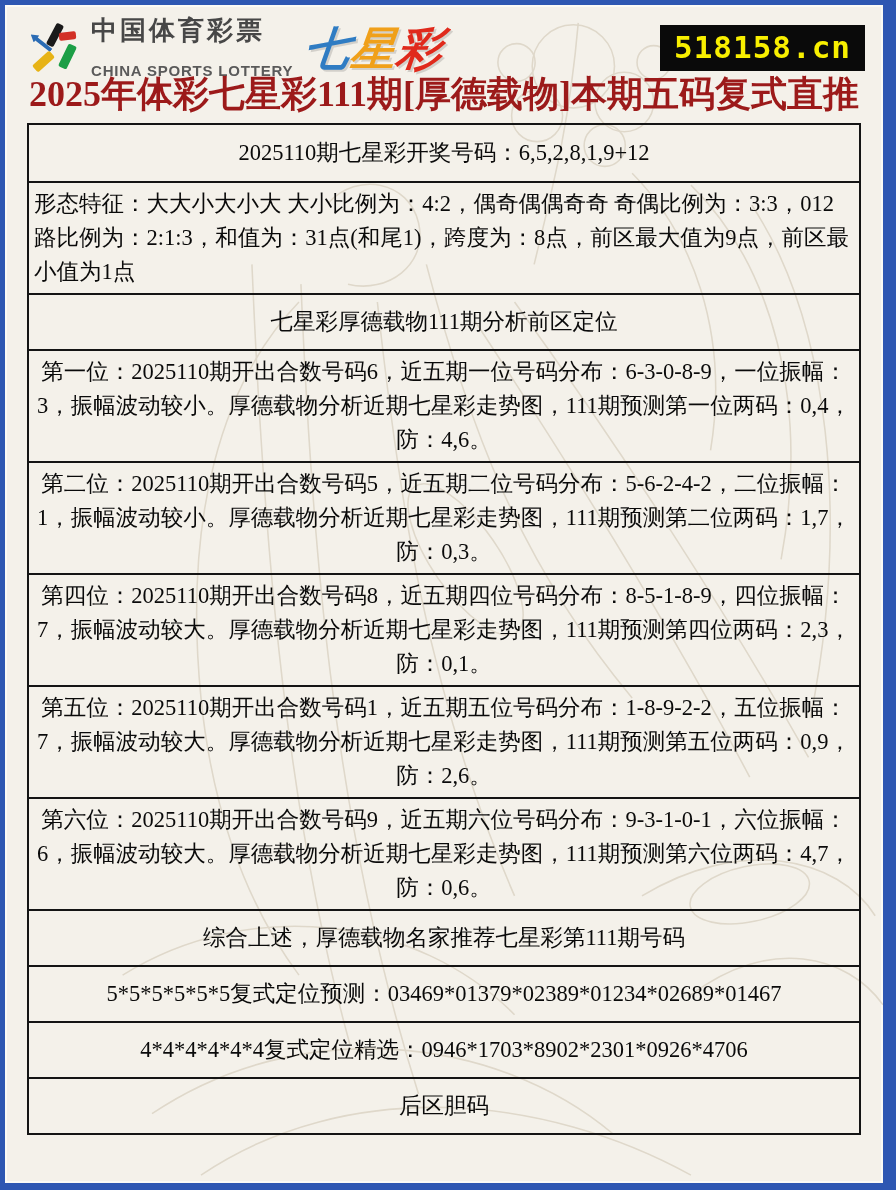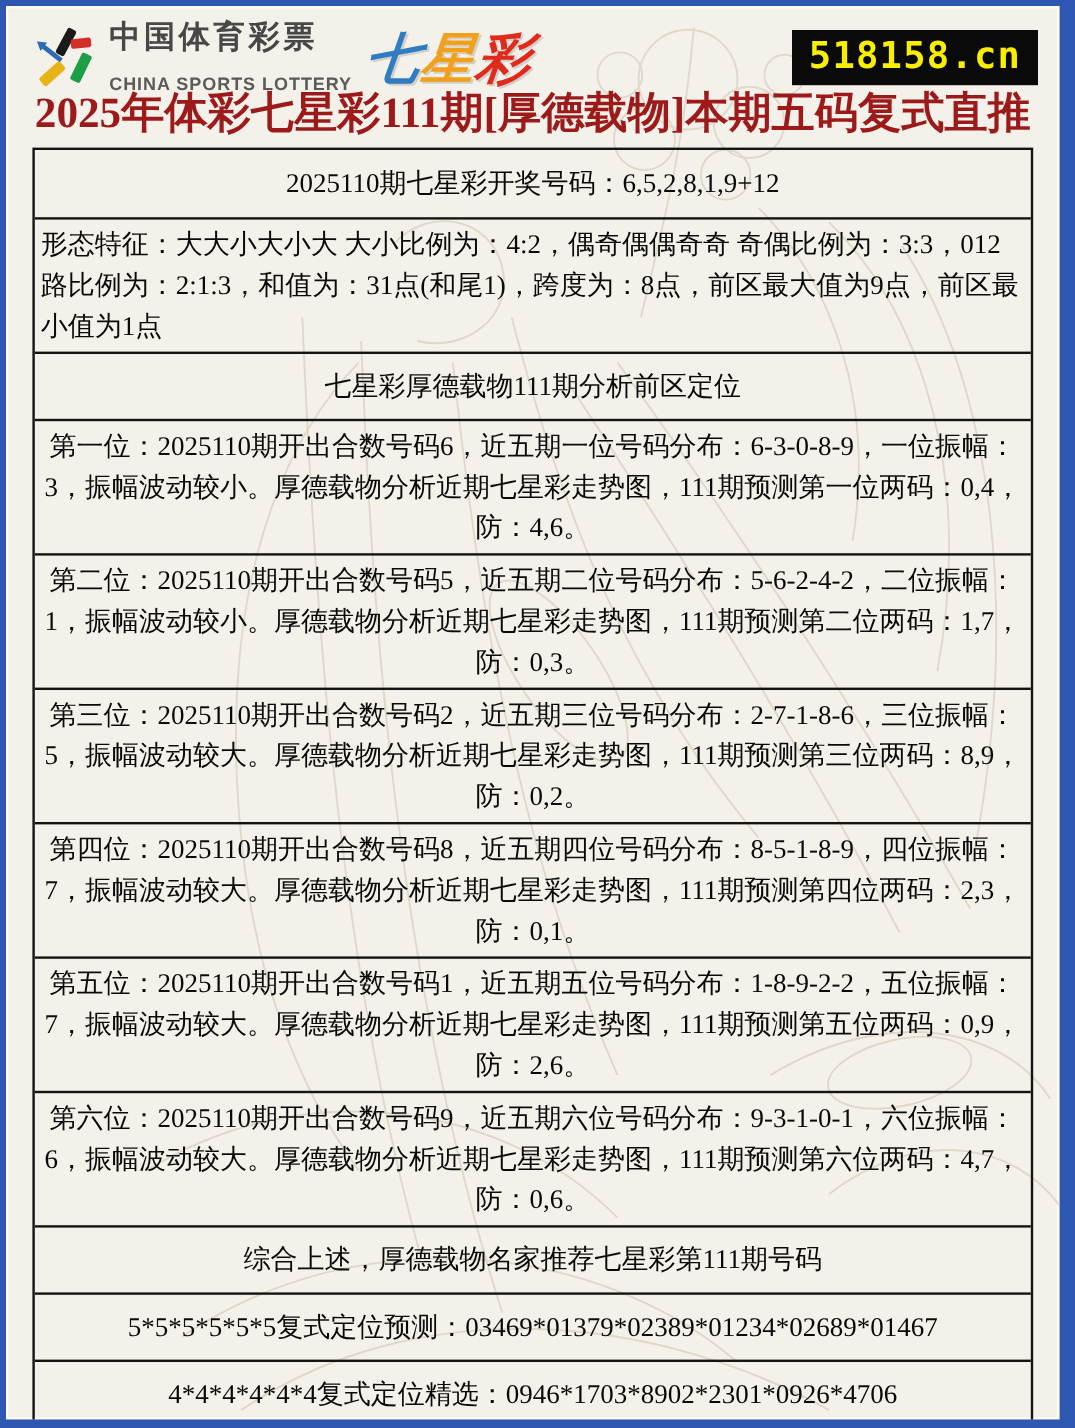--- a/index.html
+++ b/index.html
@@ -114,21 +114,20 @@
     </div>
 
     <h1 class="title">2025年体彩七星彩111期[厚德载物]本期五码复式直推</h1>
 
     <div class="board">
       <div class="row">2025110期七星彩开奖号码：6,5,2,8,1,9+12</div>
       <div class="row tall left">形态特征：大大小大小大 大小比例为：4:2，偶奇偶偶奇奇 奇偶比例为：3:3，012路比例为：2:1:3，和值为：31点(和尾1)，跨度为：8点，前区最大值为9点，前区最小值为1点</div>
       <div class="row">七星彩厚德载物111期分析前区定位</div>
       <div class="row tall">第一位：2025110期开出合数号码6，近五期一位号码分布：6-3-0-8-9，一位振幅：3，振幅波动较小。厚德载物分析近期七星彩走势图，111期预测第一位两码：0,4，防：4,6。</div>
       <div class="row tall">第二位：2025110期开出合数号码5，近五期二位号码分布：5-6-2-4-2，二位振幅：1，振幅波动较小。厚德载物分析近期七星彩走势图，111期预测第二位两码：1,7，防：0,3。</div>
-      <div class="row tall">第三位：2025110期开出合数号码2，近五期三位号码分布：2-7-1-8-6，三位振幅：5，振幅波动较大。厚德载物分析近期七星彩走势图，111期预测第三位两码：8,9，防：0,2。</div>
       <div class="row tall">第四位：2025110期开出合数号码8，近五期四位号码分布：8-5-1-8-9，四位振幅：7，振幅波动较大。厚德载物分析近期七星彩走势图，111期预测第四位两码：2,3，防：0,1。</div>
       <div class="row tall">第五位：2025110期开出合数号码1，近五期五位号码分布：1-8-9-2-2，五位振幅：7，振幅波动较大。厚德载物分析近期七星彩走势图，111期预测第五位两码：0,9，防：2,6。</div>
       <div class="row tall">第六位：2025110期开出合数号码9，近五期六位号码分布：9-3-1-0-1，六位振幅：6，振幅波动较大。厚德载物分析近期七星彩走势图，111期预测第六位两码：4,7，防：0,6。</div>
       <div class="row">综合上述，厚德载物名家推荐七星彩第111期号码</div>
       <div class="row">5*5*5*5*5*5复式定位预测：03469*01379*02389*01234*02689*01467</div>
       <div class="row">4*4*4*4*4*4复式定位精选：0946*1703*8902*2301*0926*4706</div>
       <div class="row">后区胆码</div>
 
     </div>
   </div>

